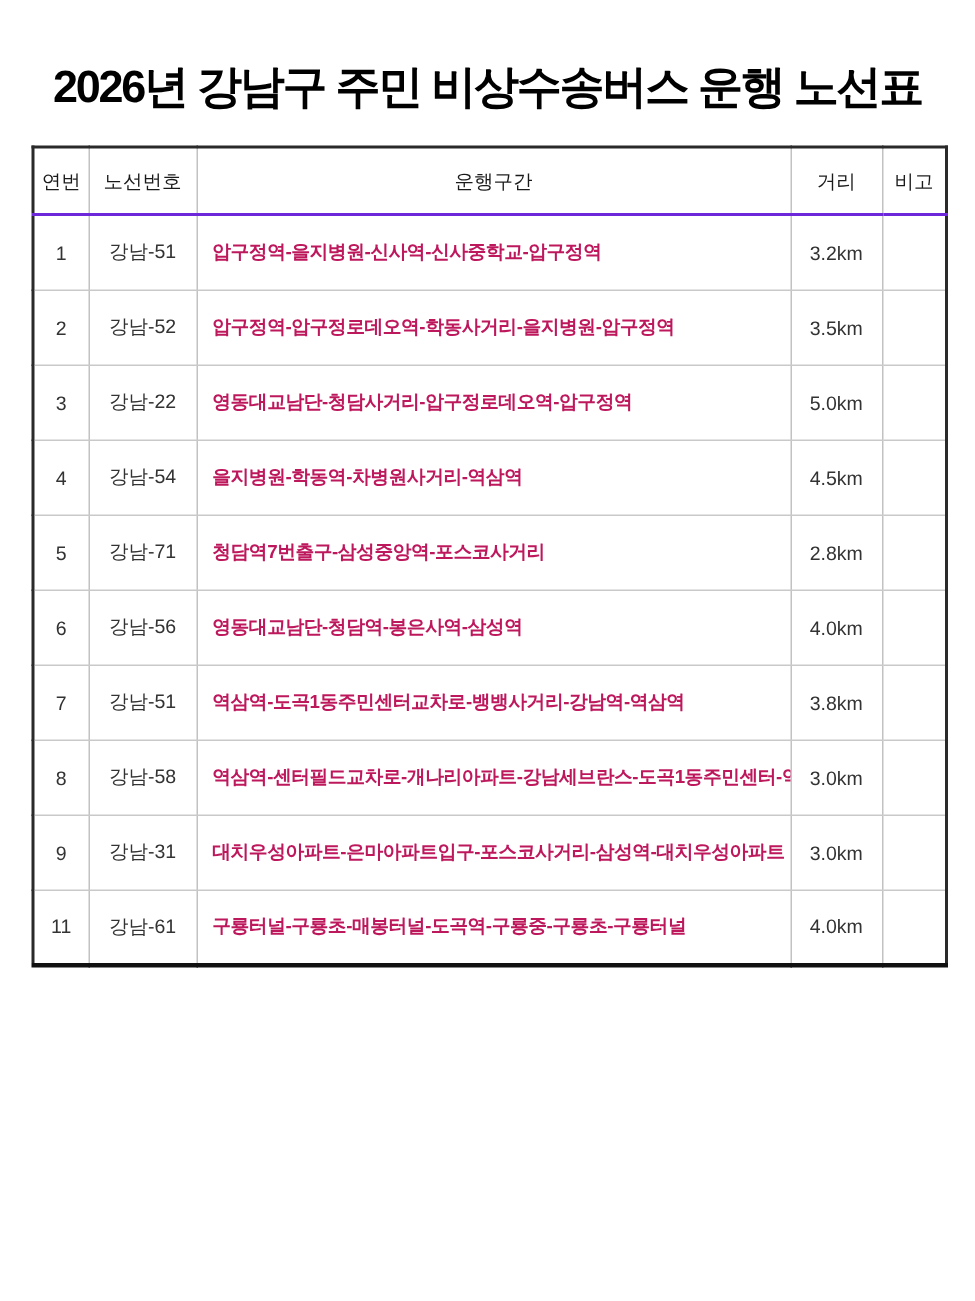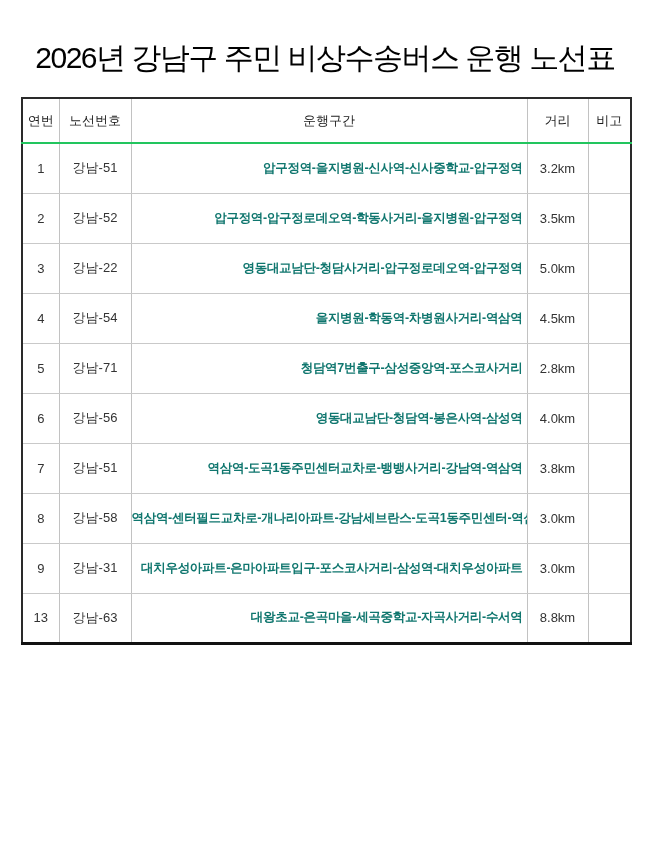--- a/index.html
+++ b/index.html
@@ -12,21 +12,21 @@
     color: #222;
     overflow: hidden;
   }
   .page-title {
     position: absolute;
     top: 38px;
     left: 0;
     width: 650px;
     text-align: center;
     font-size: 30px;
-    font-weight: 400;
+    font-weight: 700;
     letter-spacing: -1.5px;
     color: #000;
     white-space: nowrap;
   }
   table.route-table {
     position: absolute;
     left: 21px;
     top: 97px;
     width: 609px;
     border-collapse: collapse;
@@ -41,36 +41,37 @@
     border-bottom: 1px solid #c9c9c9;
     vertical-align: middle;
     overflow: hidden;
   }
   .route-table thead th {
     height: 45px;
     font-size: 13px;
     font-weight: 500;
     color: #1a1a1a;
     text-align: center;
-    border-bottom: 2px solid #22c55e;
+    border-bottom: 2px solid #6d28d9;
     background: #ffffff;
   }
   .route-table tbody td { height: 50px; background: #ffffff; }
   td.c-no, td.c-route, td.c-dist {
     text-align: center;
     font-size: 13px;
     font-weight: 400;
     color: #333;
   }
   td.c-section {
-    text-align: right;
+    text-align: left;
+    padding-left: 10px;
     padding-right: 4px;
     font-size: 12.5px;
     font-weight: 700;
-    color: #0f766e;
+    color: #be185d;
     letter-spacing: -0.3px;
     white-space: nowrap;
   }
   td.c-remark { background: #ffffff; }
 </style>
 </head>
 <body>
 
 <h1 class="page-title">2026년 강남구 주민 비상수송버스 운행 노선표</h1>
 
@@ -149,20 +150,20 @@
       <td class="c-remark"></td>
     </tr>
     <tr>
       <td class="c-no">9</td>
       <td class="c-route">강남-31</td>
       <td class="c-section">대치우성아파트-은마아파트입구-포스코사거리-삼성역-대치우성아파트</td>
       <td class="c-dist">3.0km</td>
       <td class="c-remark"></td>
     </tr>
     <tr>
-      <td class="c-no">13</td>
-      <td class="c-route">강남-63</td>
-      <td class="c-section">대왕초교-은곡마을-세곡중학교-자곡사거리-수서역</td>
-      <td class="c-dist">8.8km</td>
+      <td class="c-no">11</td>
+      <td class="c-route">강남-61</td>
+      <td class="c-section">구룡터널-구룡초-매봉터널-도곡역-구룡중-구룡초-구룡터널</td>
+      <td class="c-dist">4.0km</td>
       <td class="c-remark"></td>
     </tr>
   </tbody>
 </table>
 
 </body></html>

